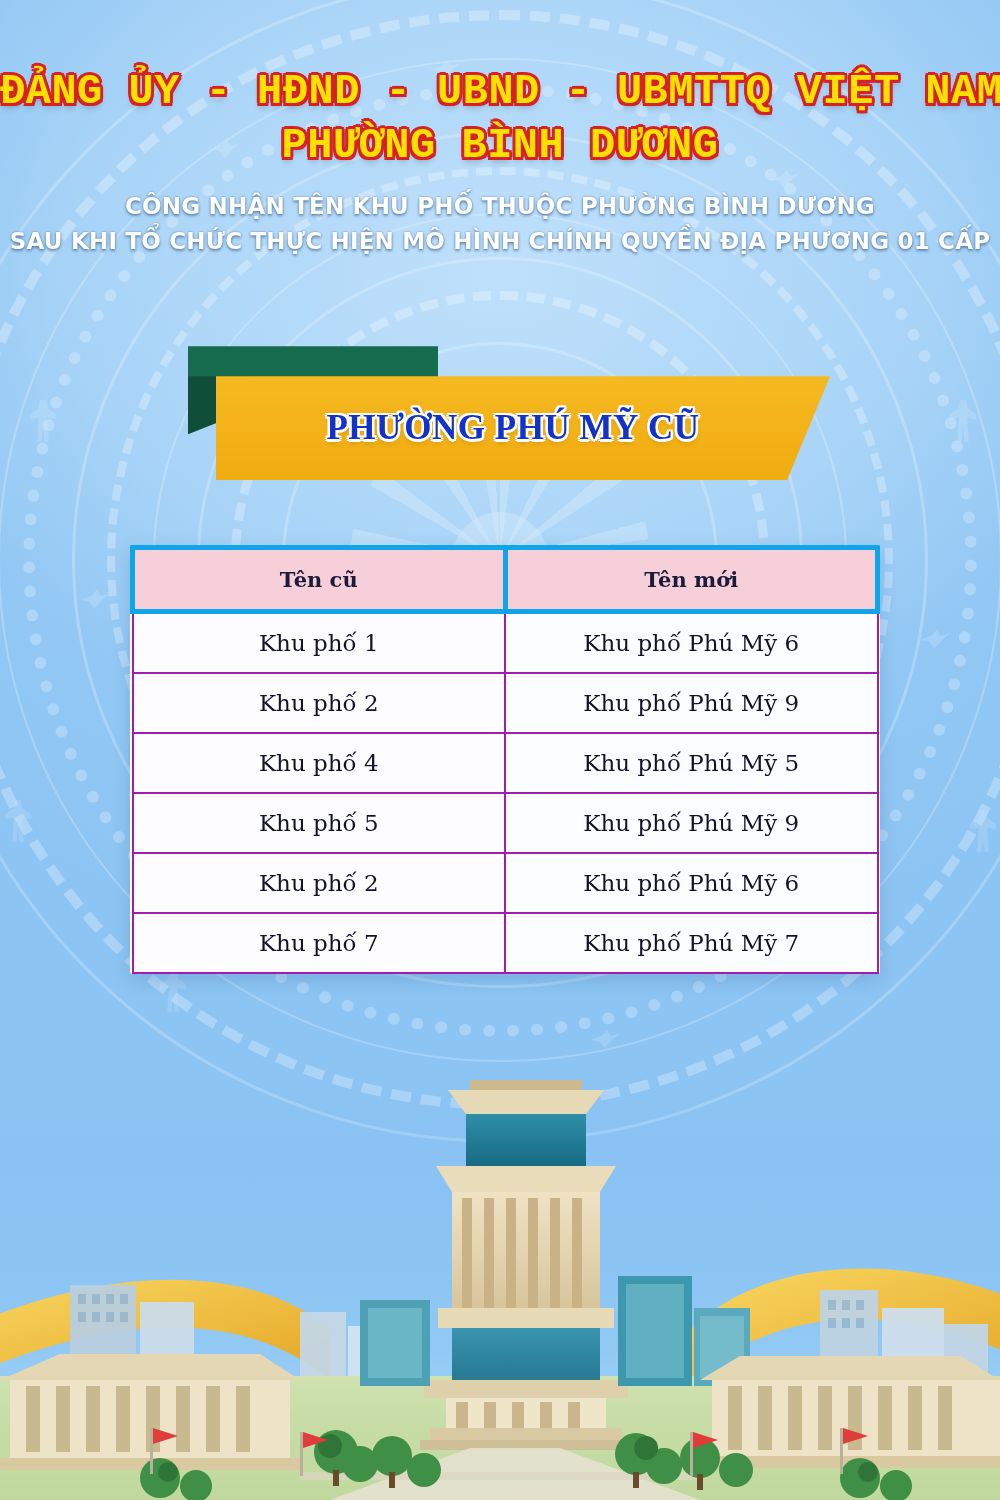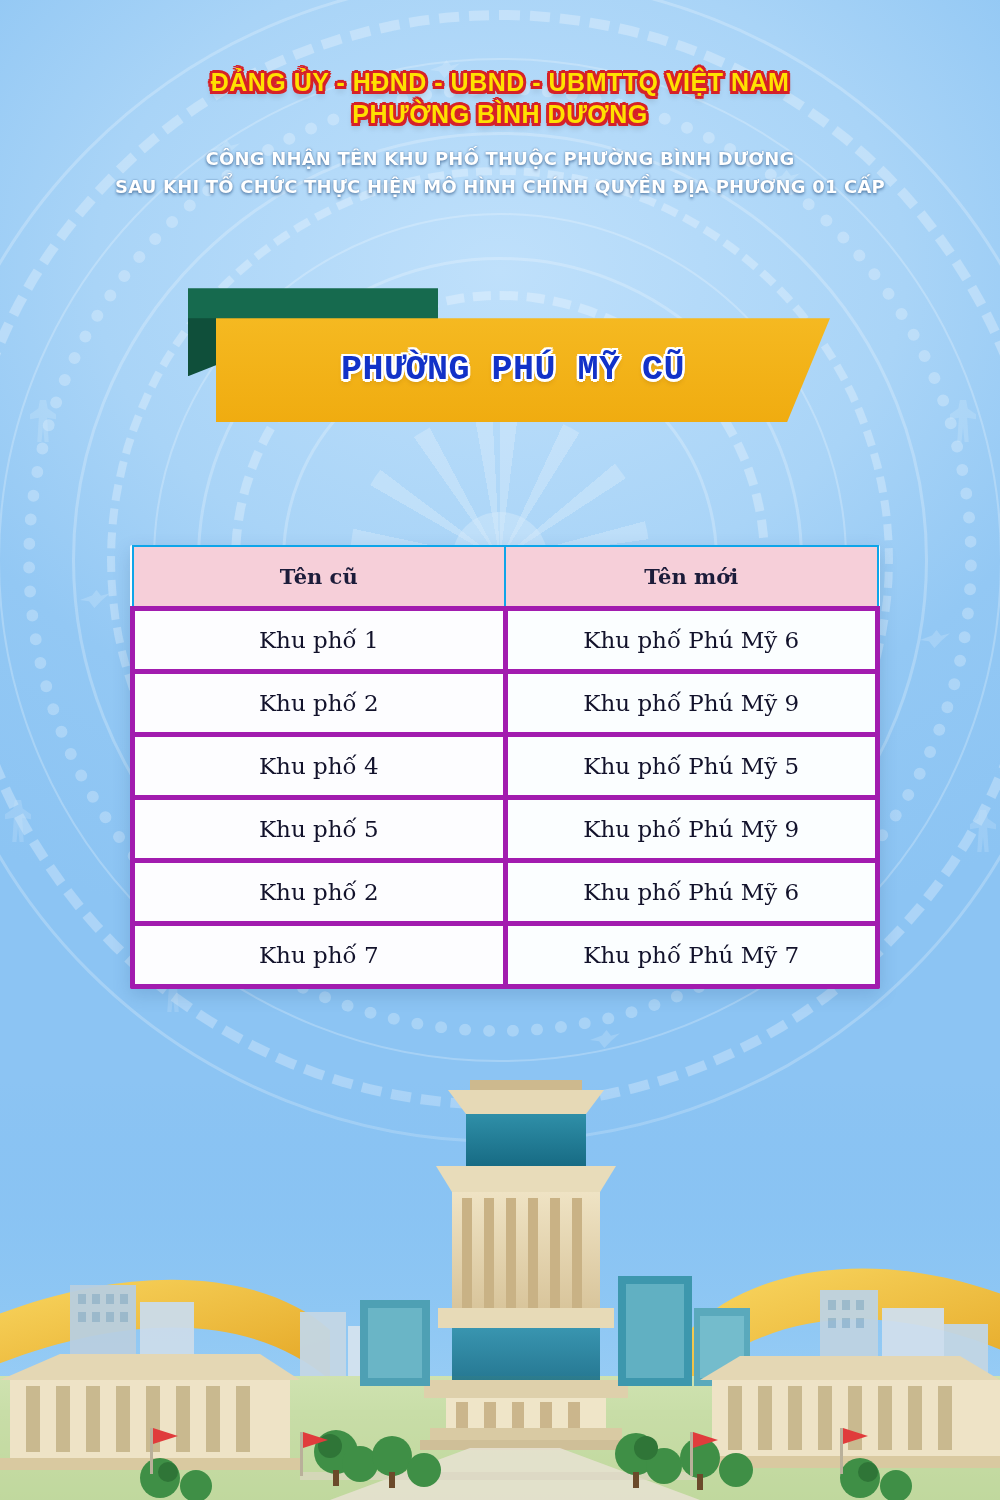--- a/index.html
+++ b/index.html
@@ -84,38 +84,38 @@
   }
 
   
   .headings {
     position: relative;
     padding-top: 66px;
     text-align: center;
     z-index: 5;
   }
   .title-main {
-    font-family: Liberation Sans, sans-serif;
+    font-family: Liberation Mono, monospace;
     font-weight: bold;
-    font-size: 25px;
+    font-size: 42px;
     letter-spacing: 0.5px;
     color: #ffe100;
     text-shadow:
       -2.5px -2.5px 0 #d62128, 2.5px -2.5px 0 #d62128,
       -2.5px 2.5px 0 #d62128, 2.5px 2.5px 0 #d62128,
       0 3px 0 #d62128, 0 -3px 0 #d62128, 3px 0 0 #d62128, -3px 0 0 #d62128,
       0 5px 6px rgba(0,0,0,0.22);
     line-height: 1.28;
     white-space: nowrap;
   }
   .subtitle {
     margin-top: 16px;
     font-family: "DejaVu Sans", sans-serif;
     font-weight: bold;
-    font-size: 18px;
+    font-size: 23px;
     line-height: 1.45;
     color: #ffffff;
     text-shadow: 0 2px 3px rgba(20,60,110,0.45), 0 0 2px rgba(20,60,110,0.5);
     letter-spacing: 0.2px;
     white-space: nowrap;
   }
 
   
   .ribbon-wrap {
     position: relative;
@@ -147,21 +147,21 @@
     top: 30px;
     width: 614px;
     height: 104px;
     background: linear-gradient(180deg, #f5b921 0%, #f0ac10 100%);
     clip-path: polygon(0% 0%, 100% 0%, 93% 100%, 0% 100%);
     display: flex;
     align-items: center;
     justify-content: center;
   }
   .ribbon-text {
-    font-family: Liberation Mono, monospace;
+    font-family: Liberation Serif, serif;
     font-weight: bold;
     font-size: 35px;
     color: #1232c8;
     letter-spacing: 0.5px;
     text-shadow:
       -2px -2px 0 #ffffff, 2px -2px 0 #ffffff,
       -2px 2px 0 #ffffff, 2px 2px 0 #ffffff,
       0 2.5px 0 #ffffff, 0 -2.5px 0 #ffffff, 2.5px 0 0 #ffffff, -2.5px 0 0 #ffffff,
       0 4px 5px rgba(120,70,0,0.28);
     transform: translateX(-10px);
@@ -185,29 +185,29 @@
     table-layout: fixed;
     background: #fbfdff;
   }
   table.kp th {
     background: #f6cfd9;
     color: #1c1c3a;
     font-family: "DejaVu Serif", serif;
     font-weight: bold;
     font-size: 21px;
     padding: 17px 8px;
-    border: 2px solid #0ea5e9;
+    border: 5px solid #0ea5e9;
   }
   table.kp td {
     font-family: "DejaVu Serif", serif;
     font-size: 23px;
     color: #12122b;
     text-align: center;
     padding: 16px 8px;
-    border: 5px solid #a21caf;
+    border: 2px solid #a21caf;
     background: #fbfeff;
   }
   table.kp td.old { background: #fdfdff; }
   table.kp td.new { background: #fbfeff; }
 
   
   .city {
     position: absolute;
     left: 0;
     bottom: 0;

